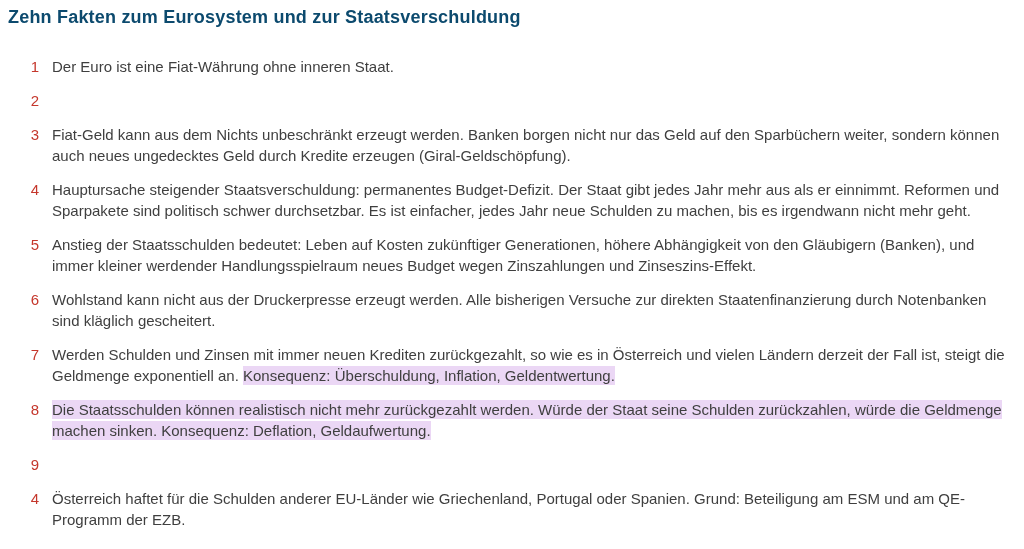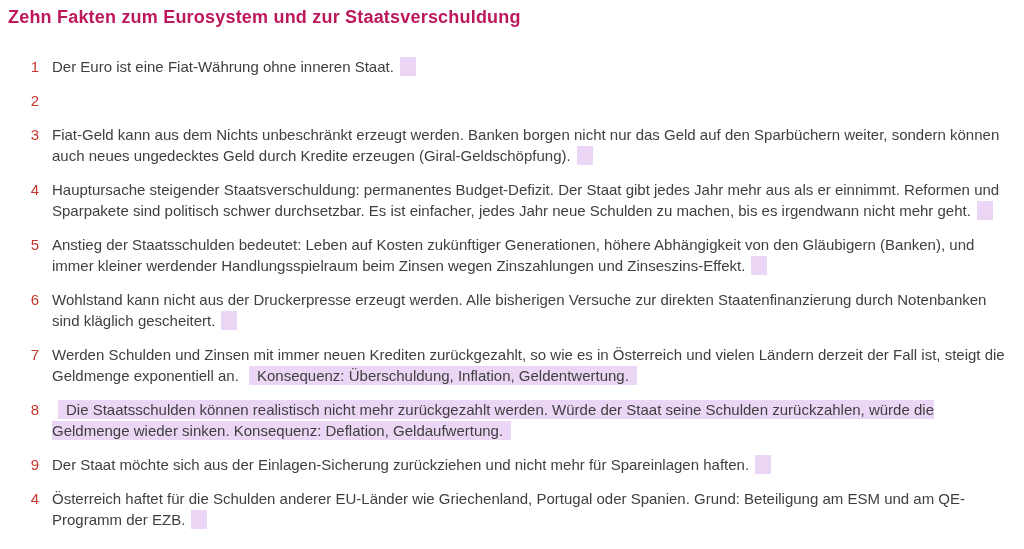--- a/index.html
+++ b/index.html
@@ -13,21 +13,21 @@
     overflow: hidden;
     font-family: "Liberation Sans", "DejaVu Sans", sans-serif;
   }
   .page {
     padding: 7px 10px 0 8px;
   }
   .title {
     margin: 0;
     font-size: 18px;
     font-weight: bold;
-    color: #be185d;
+    color: #0c4a6e;
     letter-spacing: 0.2px;
   }
   .list {
     margin-top: 28px;
   }
   .item {
     display: flex;
     align-items: flex-start;
     margin-bottom: 13px;
     font-size: 15px;
@@ -38,22 +38,21 @@
     flex: 0 0 31px;
     text-align: right;
     margin-right: 13px;
     color: #c5372c;
   }
   .text {
     max-width: 962px;
   }
   .hl {
     background: #ebd7f5;
-    padding: 1px 8px;
-    margin-left: 6px;
+    padding: 1px 0;
   }
 </style>
 </head>
 <body>
 
 <div class="page">
   <h1 class="title">Zehn Fakten zum Eurosystem und zur Staatsverschuldung</h1>
 
   <div class="list">
 
@@ -71,41 +70,40 @@
       <span class="text"><span>Fiat-Geld kann aus dem Nichts unbeschränkt erzeugt werden. Banken borgen nicht nur das Geld auf den Sparbüchern weiter, sondern können auch neues ungedecktes Geld durch Kredite erzeugen (Giral-Geldschöpfung).</span><span class="hl"></span></span>
     </div>
 
     <div class="item">
       <span class="num">4</span>
       <span class="text"><span>Hauptursache steigender Staatsverschuldung: permanentes Budget-Defizit. Der Staat gibt jedes Jahr mehr aus als er einnimmt. Reformen und Sparpakete sind politisch schwer durchsetzbar. Es ist einfacher, jedes Jahr neue Schulden zu machen, bis es irgendwann nicht mehr geht.</span><span class="hl"></span></span>
     </div>
 
     <div class="item">
       <span class="num">5</span>
-      <span class="text"><span>Anstieg der Staatsschulden bedeutet: Leben auf Kosten zukünftiger Generationen, höhere Abhängigkeit von den Gläubigern (Banken), und immer kleiner werdender Handlungsspielraum beim Zinsen wegen Zinszahlungen und Zinseszins-Effekt.</span><span class="hl"></span></span>
+      <span class="text"><span>Anstieg der Staatsschulden bedeutet: Leben auf Kosten zukünftiger Generationen, höhere Abhängigkeit von den Gläubigern (Banken), und immer kleiner werdender Handlungsspielraum neues Budget wegen Zinszahlungen und Zinseszins-Effekt.</span><span class="hl"></span></span>
     </div>
 
     <div class="item">
       <span class="num">6</span>
       <span class="text"><span>Wohlstand kann nicht aus der Druckerpresse erzeugt werden. Alle bisherigen Versuche zur direkten Staatenfinanzierung durch Notenbanken sind kläglich gescheitert.</span><span class="hl"></span></span>
     </div>
 
     <div class="item">
       <span class="num">7</span>
       <span class="text"><span>Werden Schulden und Zinsen mit immer neuen Krediten zurückgezahlt, so wie es in Österreich und vielen Ländern derzeit der Fall ist, steigt die Geldmenge exponentiell an. </span><span class="hl">Konsequenz: Überschuldung, Inflation, Geldentwertung.</span></span>
     </div>
 
     <div class="item">
       <span class="num">8</span>
-      <span class="text"><span></span><span class="hl">Die Staatsschulden können realistisch nicht mehr zurückgezahlt werden. Würde der Staat seine Schulden zurückzahlen, würde die Geldmenge wieder sinken. Konsequenz: Deflation, Geldaufwertung.</span></span>
+      <span class="text"><span></span><span class="hl">Die Staatsschulden können realistisch nicht mehr zurückgezahlt werden. Würde der Staat seine Schulden zurückzahlen, würde die Geldmenge machen sinken. Konsequenz: Deflation, Geldaufwertung.</span></span>
     </div>
 
     <div class="item">
       <span class="num">9</span>
-      <span class="text"><span>Der Staat möchte sich aus der Einlagen-Sicherung zurückziehen und nicht mehr für Spareinlagen haften.</span><span class="hl"></span></span>
     </div>
 
     <div class="item">
       <span class="num">4</span>
       <span class="text"><span>Österreich haftet für die Schulden anderer EU-Länder wie Griechenland, Portugal oder Spanien. Grund: Beteiligung am ESM und am QE-Programm der EZB.</span><span class="hl"></span></span>
     </div>
 
   </div>
 </div>
 

